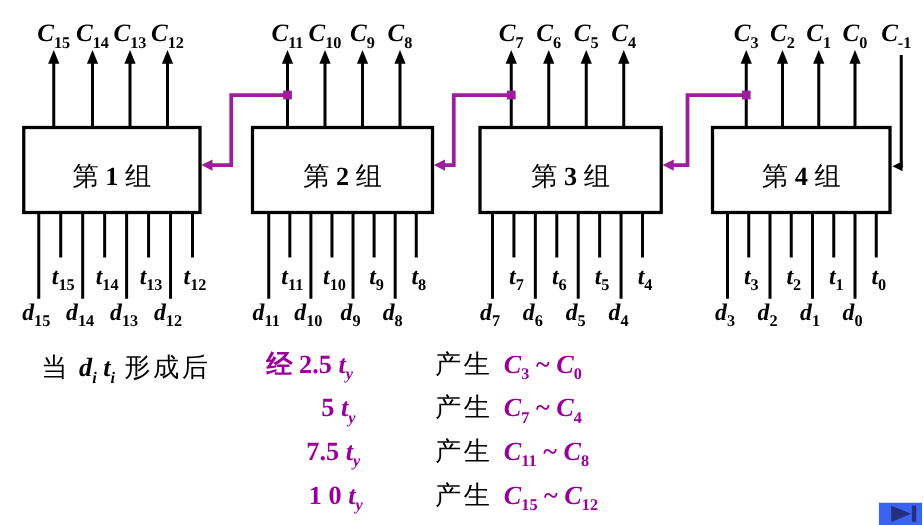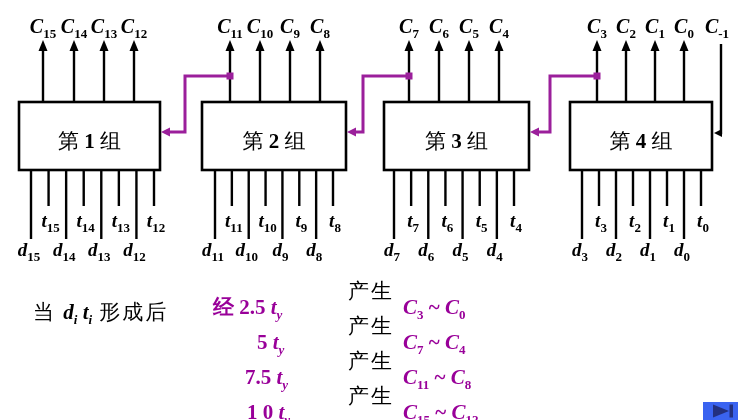--- a/index.html
+++ b/index.html
@@ -4,21 +4,21 @@
 <style>
   html,body{margin:0;padding:0;background:#fff;}
   .stage{position:relative;width:738px;height:420px;background:#fff;overflow:hidden;
          font-family:"Liberation Serif","DejaVu Serif",serif;}
   svg text{font-family:"Liberation Serif","DejaVu Serif",serif;}
   .cap{position:absolute;white-space:pre;font-size:21px;color:#000;line-height:24px;}
   .cap .it{font-style:italic;font-weight:bold;}
   .cap sub{font-size:13px;font-weight:bold;line-height:0;}
   .cap sub.it{font-style:italic;}
   .cjk{letter-spacing:2px;}
-  .bold{font-weight:bold;margin-top:16px;}
+  .bold{font-weight:bold;}
   .navbtn{position:absolute;left:703px;top:402px;width:35px;height:18px;cursor:pointer;}
 </style>
 </head>
 <body>
 
 <div class="stage">
   <svg id="diagram" width="738" height="420" viewBox="0 0 738 420">
       <rect x="19" y="102" width="141" height="68" fill="none" stroke="#000000" stroke-width="2.6"></rect>
       <text x="89.5" y="148" text-anchor="middle" font-size="21" fill="#000000"><tspan>第 </tspan><tspan font-weight="bold">1</tspan><tspan> 组</tspan></text>
       <line x1="43" y1="103" x2="43" y2="48" stroke="#000000" stroke-width="2.4"></line>
@@ -146,21 +146,21 @@
       <rect x="405.5" y="72.5" width="7" height="7" fill="#9B1F9B"></rect>
       <polygon points="347,132 356,127.5 356,136.5" fill="#9B1F9B"></polygon>
       <polyline points="597,76 550,76 550,132 537,132" fill="none" stroke="#9B1F9B" stroke-width="3"></polyline>
       <rect x="593.5" y="72.5" width="7" height="7" fill="#9B1F9B"></rect>
       <polygon points="530,132 539,127.5 539,136.5" fill="#9B1F9B"></polygon>
       <polyline points="721,44 721,133 720,133" fill="none" stroke="#000000" stroke-width="2.4"></polyline>
       <polygon points="714,133 722,129 722,137" fill="#000000"></polygon>
       <text x="717" y="33" text-anchor="middle" fill="#000000" font-size="20" font-style="italic" font-weight="bold"><tspan>C</tspan><tspan dy="5" font-size="13" font-style="normal">-1</tspan></text>
     </svg>
   <div id="caption">
-      <div class="cap" style="left: 33px; top: 300px;"><span class="cjk">当 </span><span><span class="it">d</span><sub class="it">i</sub></span><span> </span><span><span class="it">t</span><sub class="it">i</sub></span><span class="cjk"> 形成后</span></div>
+      <div class="cap" style="left: 33px; top: 282px;"><span class="cjk">当 </span><span><span class="it">d</span><sub class="it">i</sub></span><span> </span><span><span class="it">t</span><sub class="it">i</sub></span><span class="cjk"> 形成后</span></div>
       <div class="cap" style="left: 0px; top: 279px; width: 738px;"><span class="cap bold" style="left: 213px; top: 0px; color: rgb(153, 0, 153);"><span>经 2.5 </span><span><span class="it">t</span><sub class="it">y</sub></span></span><span class="cap cjk" style="left: 348px; top: 0px;">产生</span><span class="cap bold" style="left: 403px; top: 0px; color: rgb(153, 0, 153);"><span><span class="it">C</span><sub>3</sub></span><span> ~ </span><span><span class="it">C</span><sub>0</sub></span></span></div>
       <div class="cap" style="left: 0px; top: 314px; width: 738px;"><span class="cap bold" style="left: 257px; top: 0px; color: rgb(153, 0, 153);"><span>5 </span><span><span class="it">t</span><sub class="it">y</sub></span></span><span class="cap cjk" style="left: 348px; top: 0px;">产生</span><span class="cap bold" style="left: 403px; top: 0px; color: rgb(153, 0, 153);"><span><span class="it">C</span><sub>7</sub></span><span> ~ </span><span><span class="it">C</span><sub>4</sub></span></span></div>
       <div class="cap" style="left: 0px; top: 349px; width: 738px;"><span class="cap bold" style="left: 245px; top: 0px; color: rgb(153, 0, 153);"><span>7.5 </span><span><span class="it">t</span><sub class="it">y</sub></span></span><span class="cap cjk" style="left: 348px; top: 0px;">产生</span><span class="cap bold" style="left: 403px; top: 0px; color: rgb(153, 0, 153);"><span><span class="it">C</span><sub>11</sub></span><span> ~ </span><span><span class="it">C</span><sub>8</sub></span></span></div>
       <div class="cap" style="left: 0px; top: 384px; width: 738px;"><span class="cap bold" style="left: 247px; top: 0px; color: rgb(153, 0, 153);"><span>1 0 </span><span><span class="it">t</span><sub class="it">y</sub></span></span><span class="cap cjk" style="left: 348px; top: 0px;">产生</span><span class="cap bold" style="left: 403px; top: 0px; color: rgb(153, 0, 153);"><span><span class="it">C</span><sub>15</sub></span><span> ~ </span><span><span class="it">C</span><sub>12</sub></span></span></div>
     </div>
   <div class="navbtn" id="navbtn">
     <svg width="35" height="18" viewBox="0 0 35 18">
       <rect id="nav-bg" x="0" y="0" width="35" height="18" fill="#3A63F0"></rect>
       <polygon id="nav-tri" points="10,2.5 26,9 10,15.5" fill="#23307F"></polygon>
       <rect id="nav-bar" x="26.5" y="2.5" width="3.5" height="13" fill="#23307F"></rect>

